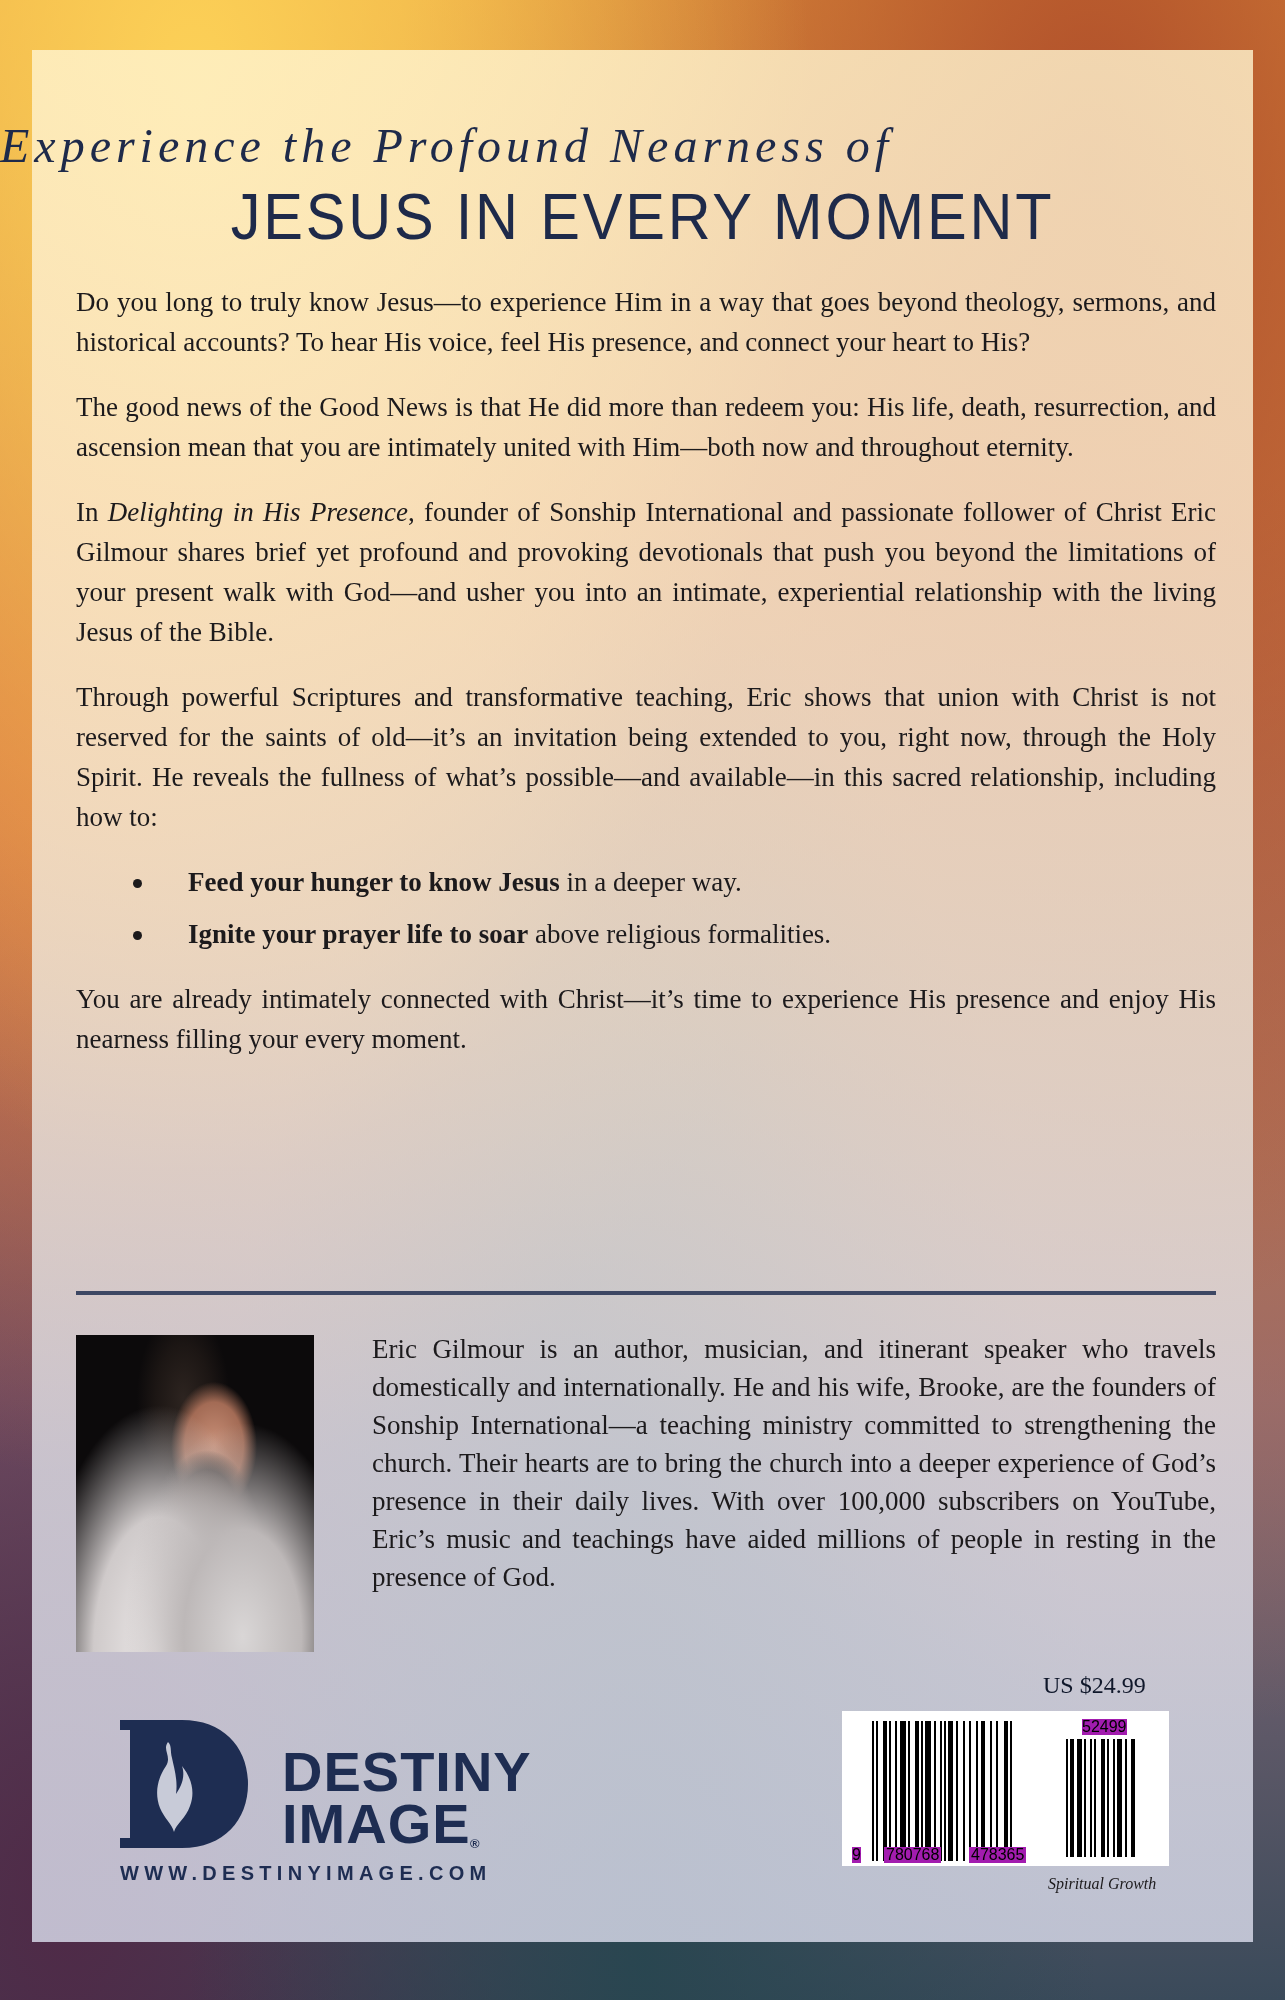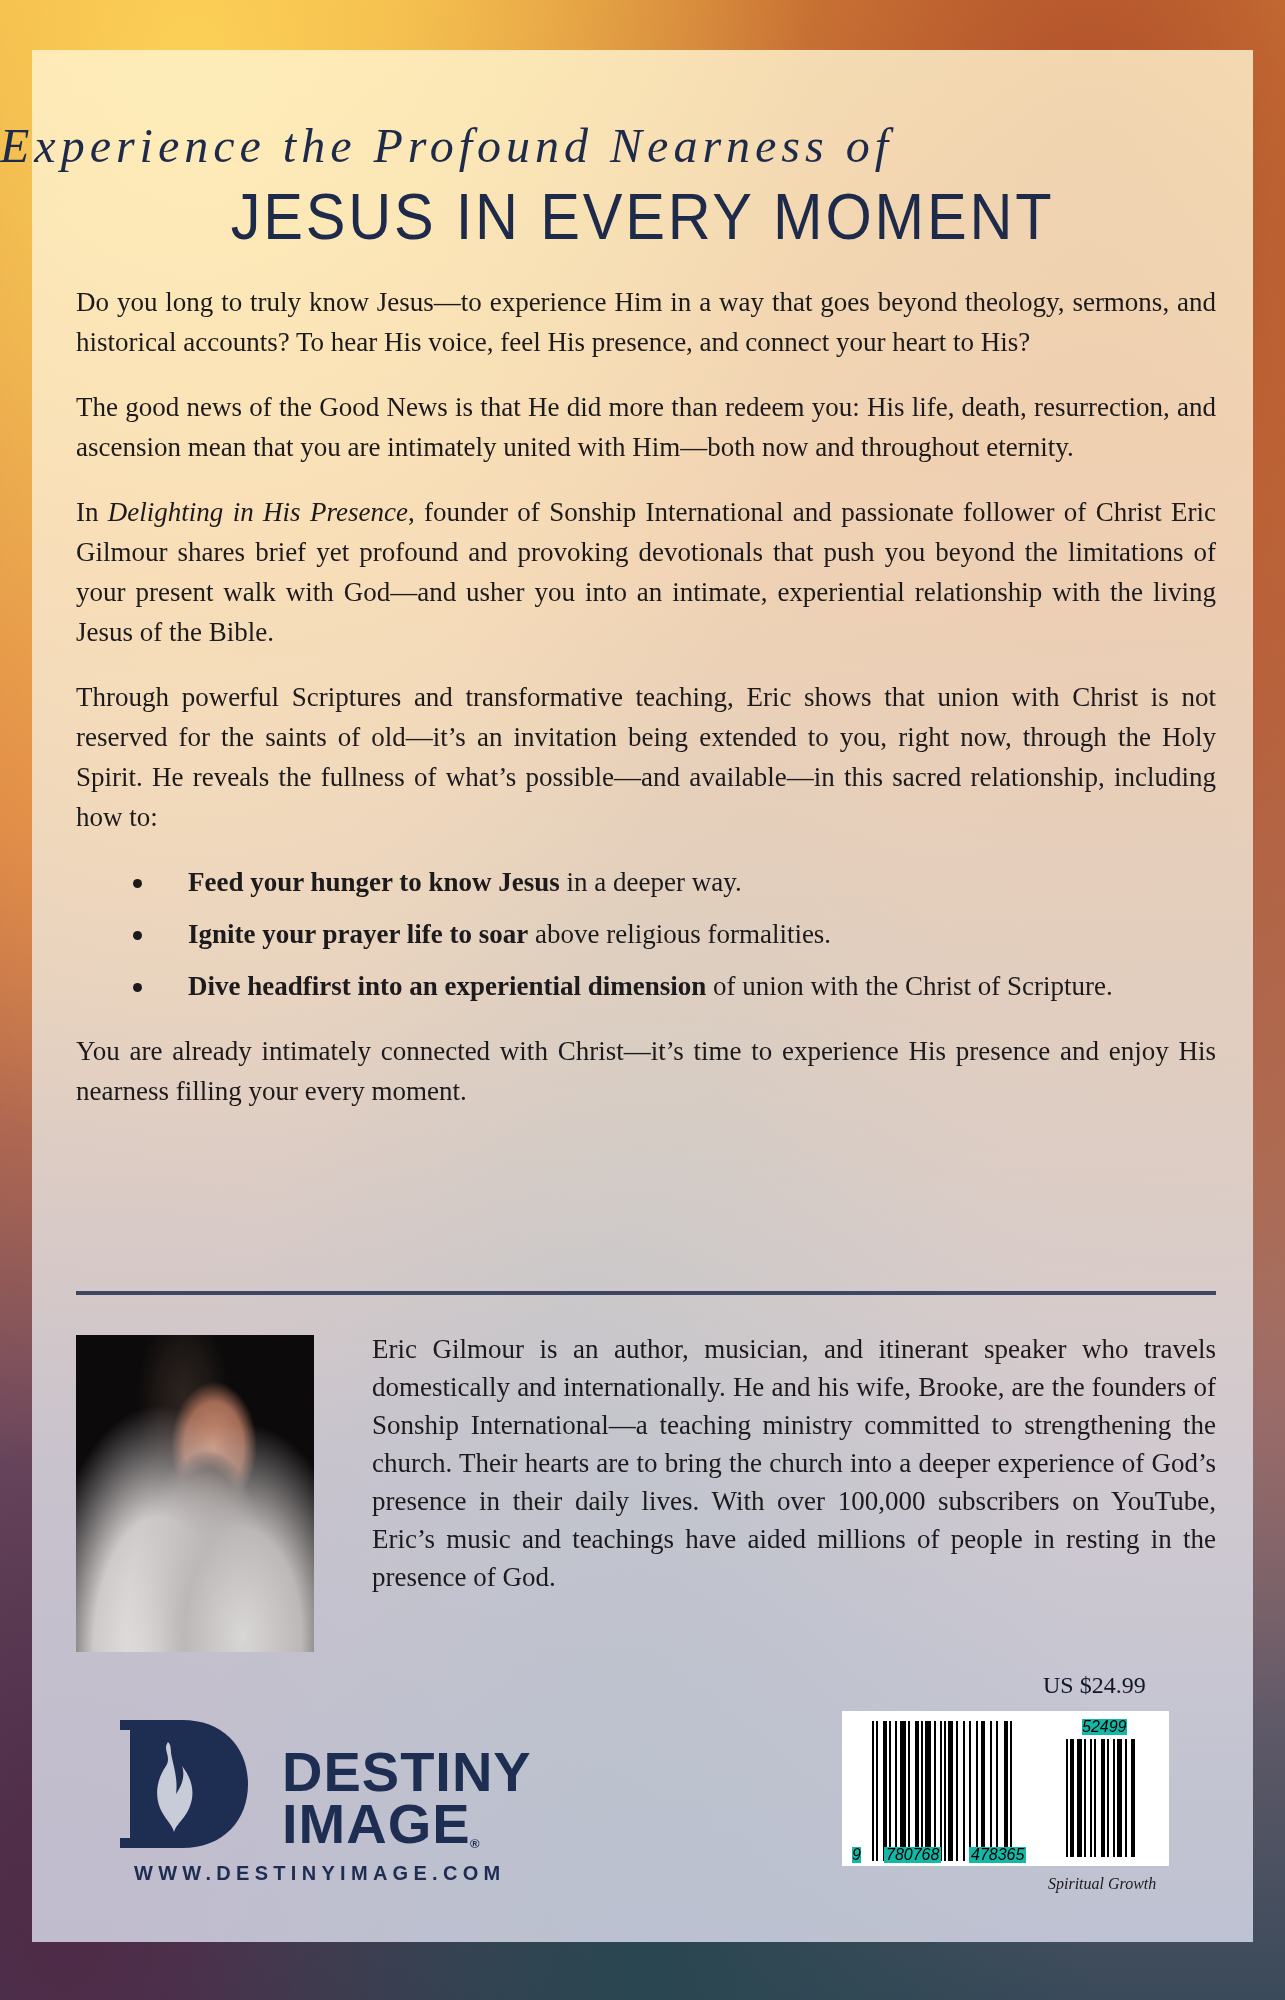--- a/index.html
+++ b/index.html
@@ -76,59 +76,58 @@
   }
   .barcode-box {
     position: absolute; left: 842px; top: 1711px; width: 327px; height: 155px;
     background: #ffffff;
   }
   .barcode-main { position: absolute; left: 30px; top: 10px; height: 140px; width: 180px; display: flex; }
   .barcode-addon { position: absolute; left: 224px; top: 28px; height: 118px; width: 82px; display: flex; }
   .bar { background: #000; height: 100%; }
   .barcode-num {
     position: absolute; font-family: "Liberation Sans", "DejaVu Sans", sans-serif;
-    font-size: 16px; color: #000; background: #14b8a6; line-height: 16px; font-style: italic;
+    font-size: 16px; color: #000; background: #a21caf; line-height: 16px;
   }
   .category {
     position: absolute; left: 1048px; top: 1875px;
     font-style: italic; font-size: 16px; color: #1c1a1c;
   }
   .logo-mark { position: absolute; left: 120px; top: 1720px; width: 128px; height: 128px; }
   .logo-word {
     position: absolute; left: 282px; font-family: "Liberation Sans", "DejaVu Sans", sans-serif;
     font-weight: bold; color: #1e2d52; font-size: 56px; letter-spacing: 1px; line-height: 56px;
   }
   .logo-reg {
     position: absolute; left: 470px; top: 1836px;
     font-family: "Liberation Sans", "DejaVu Sans", sans-serif; font-size: 13px; color: #1e2d52; font-weight: bold;
   }
   .logo-url {
     position: absolute; left: 120px; top: 1862px;
     font-family: "Liberation Sans", "DejaVu Sans", sans-serif; font-weight: bold;
-    font-size: 20px; letter-spacing: 5.3px; color: #1e2d52; margin-left: 14px;
+    font-size: 20px; letter-spacing: 5.3px; color: #1e2d52;
   }
 </style>
 </head>
 <body>
 
 <div class="bg"></div>
 <div class="panel"></div>
 
 <div class="headline-script">Experience the Profound Nearness of</div>
 <div class="headline-caps">JESUS IN EVERY MOMENT</div>
 
 <div class="body-copy" style="top:282px;">
   <p>Do you long to truly know Jesus—to experience Him in a way that goes beyond theology, sermons, and historical accounts? To hear His voice, feel His presence, and connect your heart to His?</p>
   <p>The good news of the Good News is that He did more than redeem you: His life, death, resurrection, and ascension mean that you are intimately united with Him—both now and throughout eternity.</p>
   <p><span>In </span><em>Delighting in His Presence</em><span>, founder of Sonship International and passionate follower of Christ Eric Gilmour shares brief yet profound and provoking devotionals that push you beyond the limitations of your present walk with God—and usher you into an intimate, experiential relationship with the living Jesus of the Bible.</span></p>
   <p>Through powerful Scriptures and transformative teaching, Eric shows that union with Christ is not reserved for the saints of old—it’s an invitation being extended to you, right now, through the Holy Spirit. He reveals the fullness of what’s possible—and available—in this sacred relationship, including how to:</p>
   <ul class="bullets">
     <li><b>Feed your hunger to know Jesus</b><span> in a deeper way.</span></li>
     <li><b>Ignite your prayer life to soar</b><span> above religious formalities.</span></li>
-    <li><b>Dive headfirst into an experiential dimension</b><span> of union with the Christ of Scripture.</span></li>
   </ul>
   <p>You are already intimately connected with Christ—it’s time to experience His presence and enjoy His nearness filling your every moment.</p>
 </div>
 
 <div class="divider"></div>
 
 <div class="author-photo" title="Eric Gilmour smiling, holding a microphone"></div>
 <div class="author-bio">Eric Gilmour is an author, musician, and itinerant speaker who travels domestically and internationally. He and his wife, Brooke, are the founders of Sonship International—a teaching ministry committed to strengthening the church. Their hearts are to bring the church into a deeper experience of God’s presence in their daily lives. With over 100,000 subscribers on YouTube, Eric’s music and teachings have aided millions of people in resting in the presence of God.</div>
 
 <svg class="logo-mark" viewBox="0 0 128 128">

